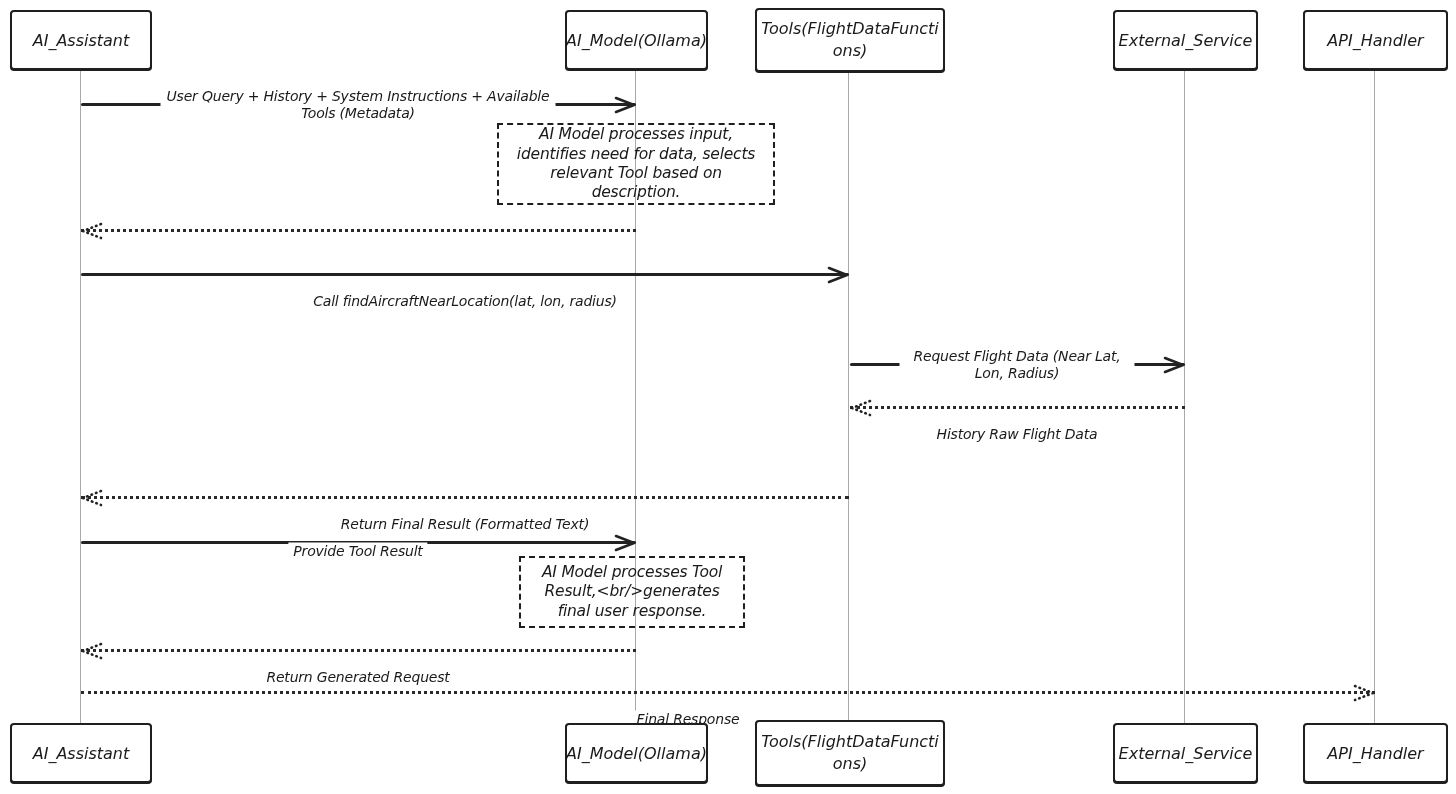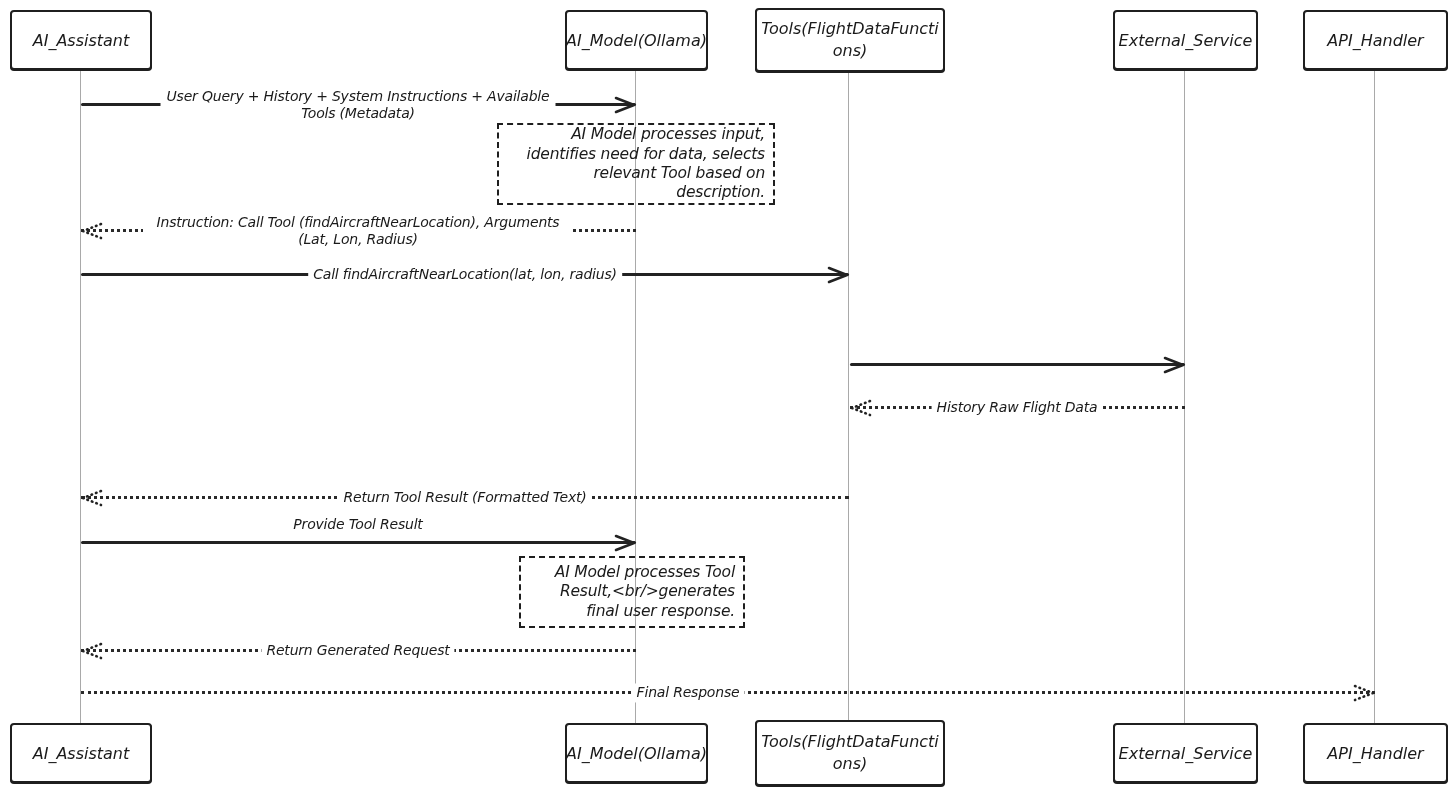--- a/index.html
+++ b/index.html
@@ -44,30 +44,30 @@
     position: absolute;
     transform: translate(-50%, -50%);
     background: #ffffff;
     text-align: center;
     font-size: 14px;
     line-height: 1.22;
     padding: 1px 5px;
     z-index: 3;
     letter-spacing: -0.2px;
   }
-  .msg-label.nowrap { white-space: nowrap; }
+  .msg-label.nowrap { white-space: nowrap; margin-top: 27px; }
   .arrowhead { position: absolute; z-index: 4; }
   .note {
     position: absolute;
     border: 2.5px dashed #1f1f1f;
     background: transparent;
     display: flex;
     align-items: center;
     justify-content: center;
-    text-align: right;
+    text-align: center;
     font-size: 15.5px;
     line-height: 1.25;
     padding: 3px 8px;
     box-sizing: border-box;
     z-index: 2;
     letter-spacing: -0.2px;
   }
 </style>
 </head>
 <body>
@@ -117,46 +117,46 @@
       <path d="M3 2 L21 9 L3 16" fill="none" stroke="#222" stroke-width="2.6" stroke-linecap="round" stroke-linejoin="round"></path>
     </svg>
   <div class="msg-label" style="left:358px;top:105px;width:385px">User Query + History + System Instructions + Available Tools (Metadata)</div>
 
   <div class="note" style="left:497px;top:123px;width:278px;height:82px">AI Model processes input, identifies need for data, selects relevant Tool based on description.</div>
 
   <div class="msg-line dotted" style="left:81px;top:229px;width:555px"></div>
   <svg class="arrowhead" style="left:81px;top:222px" width="23" height="18" viewBox="0 0 23 18">
       <path d="M20 2 L2 9 L20 16" fill="none" stroke="#222" stroke-width="2.6" stroke-dasharray="0.6 4.2" stroke-linecap="round" stroke-linejoin="round"></path>
     </svg>
-  <div class="msg-label" style="left:358px;top:231px;width:420px">Instruction: Call Tool (findAircraftNearLocation), Arguments (Lat, Lon, Radius)</div>
 
   <div class="msg-line solid" style="left:81px;top:273px;width:768px"></div>
   <svg class="arrowhead" style="left:826px;top:266px" width="23" height="18" viewBox="0 0 23 18">
       <path d="M3 2 L21 9 L3 16" fill="none" stroke="#222" stroke-width="2.6" stroke-linecap="round" stroke-linejoin="round"></path>
     </svg>
   <div class="msg-label nowrap" style="left:465px;top:275px">Call findAircraftNearLocation(lat, lon, radius)</div>
 
 
   <div class="msg-line solid" style="left:850px;top:363px;width:335px"></div>
   <svg class="arrowhead" style="left:1162px;top:356px" width="23" height="18" viewBox="0 0 23 18">
       <path d="M3 2 L21 9 L3 16" fill="none" stroke="#222" stroke-width="2.6" stroke-linecap="round" stroke-linejoin="round"></path>
     </svg>
+  <div class="msg-label" style="left:1017px;top:365px;width:225px">Request Flight Data (Near Lat, Lon, Radius)</div>
 
   <div class="msg-line dotted" style="left:850px;top:406px;width:335px"></div>
   <svg class="arrowhead" style="left:850px;top:399px" width="23" height="18" viewBox="0 0 23 18">
       <path d="M20 2 L2 9 L20 16" fill="none" stroke="#222" stroke-width="2.6" stroke-dasharray="0.6 4.2" stroke-linecap="round" stroke-linejoin="round"></path>
     </svg>
   <div class="msg-label nowrap" style="left:1017px;top:408px">History Raw Flight Data</div>
 
 
   <div class="msg-line dotted" style="left:81px;top:496px;width:768px"></div>
   <svg class="arrowhead" style="left:81px;top:489px" width="23" height="18" viewBox="0 0 23 18">
       <path d="M20 2 L2 9 L20 16" fill="none" stroke="#222" stroke-width="2.6" stroke-dasharray="0.6 4.2" stroke-linecap="round" stroke-linejoin="round"></path>
     </svg>
-  <div class="msg-label nowrap" style="left:465px;top:498px">Return Tool Result (Formatted Text)</div>
+  <div class="msg-label nowrap" style="left:465px;top:498px">Return Final Result (Formatted Text)</div>
 
   <div class="msg-line solid" style="left:81px;top:541px;width:555px"></div>
   <svg class="arrowhead" style="left:613px;top:534px" width="23" height="18" viewBox="0 0 23 18">
       <path d="M3 2 L21 9 L3 16" fill="none" stroke="#222" stroke-width="2.6" stroke-linecap="round" stroke-linejoin="round"></path>
     </svg>
   <div class="msg-label nowrap" style="left:358px;top:525px">Provide Tool Result</div>
 
   <div class="note" style="left:519px;top:556px;width:226px;height:72px">AI Model processes Tool Result,&lt;br/&gt;generates final user response.</div>
 
   <div class="msg-line dotted" style="left:81px;top:649px;width:555px"></div>

